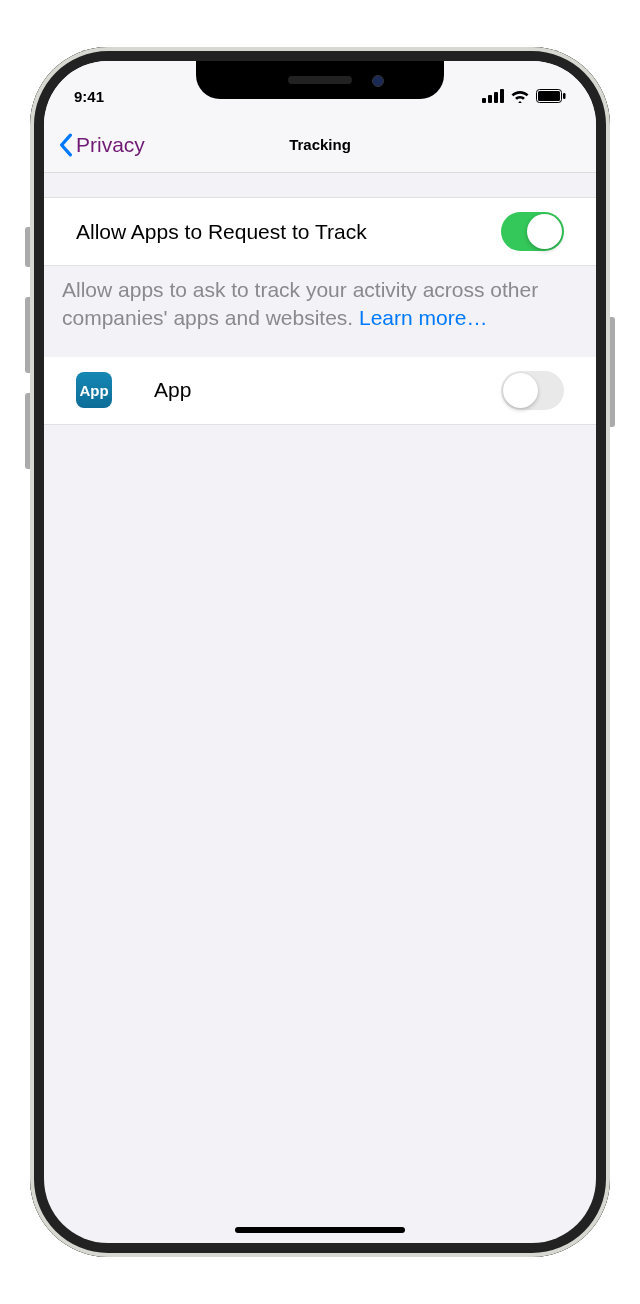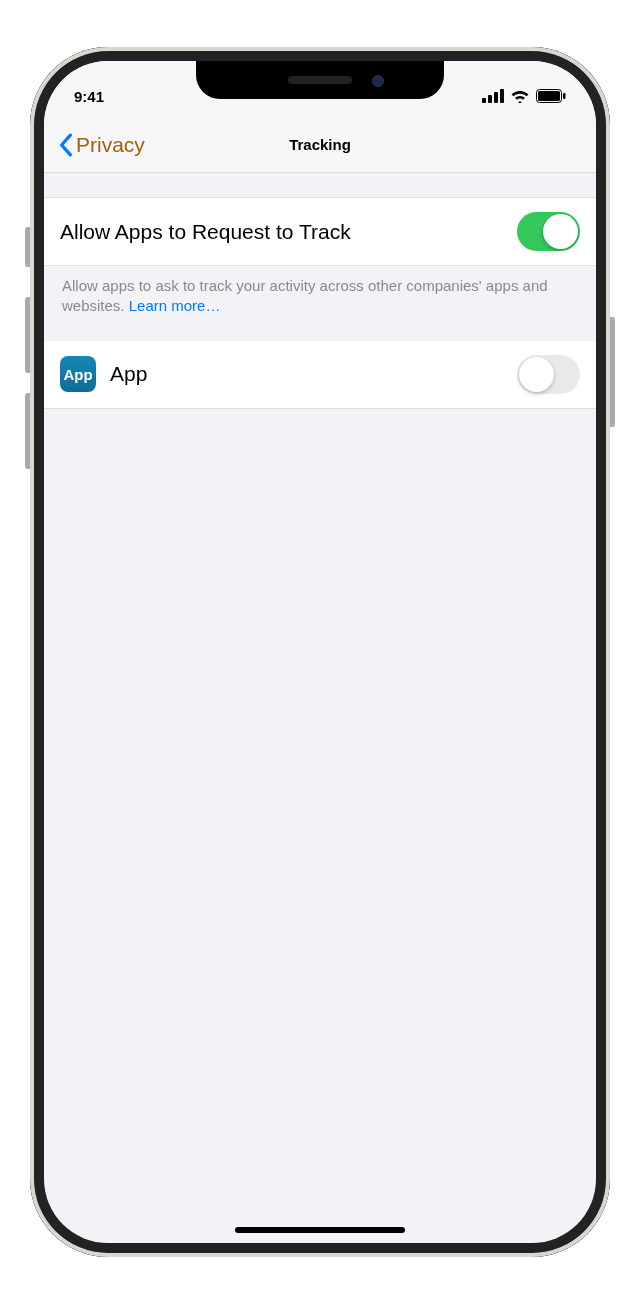--- a/index.html
+++ b/index.html
@@ -70,50 +70,50 @@
       background: #f7f7f9;
       border-bottom: 1px solid #dcdcdf;
       display: flex;
       align-items: center;
       padding: 0 14px;
       position: relative;
     }
     .back-btn {
       display: flex;
       align-items: center;
-      color: #a16207;
+      color: #701a75;
       font-size: 21px;
       cursor: pointer;
       gap: 2px;
     }
     .back-btn svg { flex-shrink: 0; }
     .nav-title {
       position: absolute;
       left: 50%;
       transform: translateX(-50%);
       font-size: 15px;
       font-weight: 600;
     }
     .content {
       padding-top: 24px;
     }
     .row {
       background: #fff;
-      padding: 14px 16px;
+      padding: 14px 32px;
       display: flex;
       align-items: center;
       border-top: 1px solid #e1e1e4;
       border-bottom: 1px solid #e1e1e4;
       min-height: 56px;
     }
-    .row.no-top { border-top: none; }
+    .row.no-top { border-top: none; gap: 28px; }
     .row-label { flex: 1; font-size: 21px; color: #000; }
     .footer-text {
       padding: 10px 18px 24px;
-      font-size: 15px;
+      font-size: 21px;
       color: #8a8a8e;
       line-height: 1.35;
     }
     .footer-text .link { color: #007aff; }
     .switch {
       width: 63px;
       height: 39px;
       border-radius: 20px;
       position: relative;
       flex-shrink: 0;

